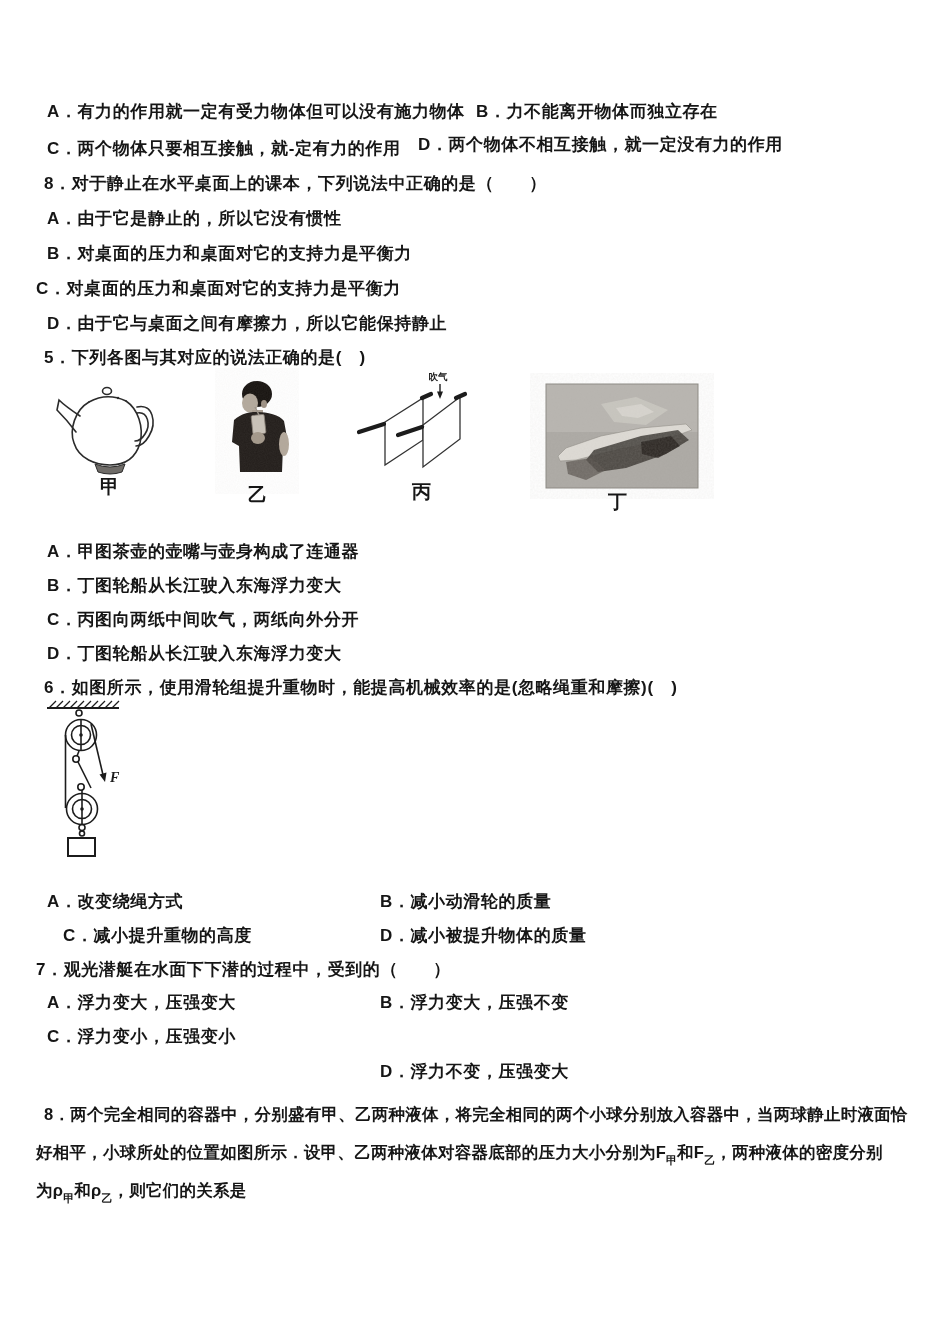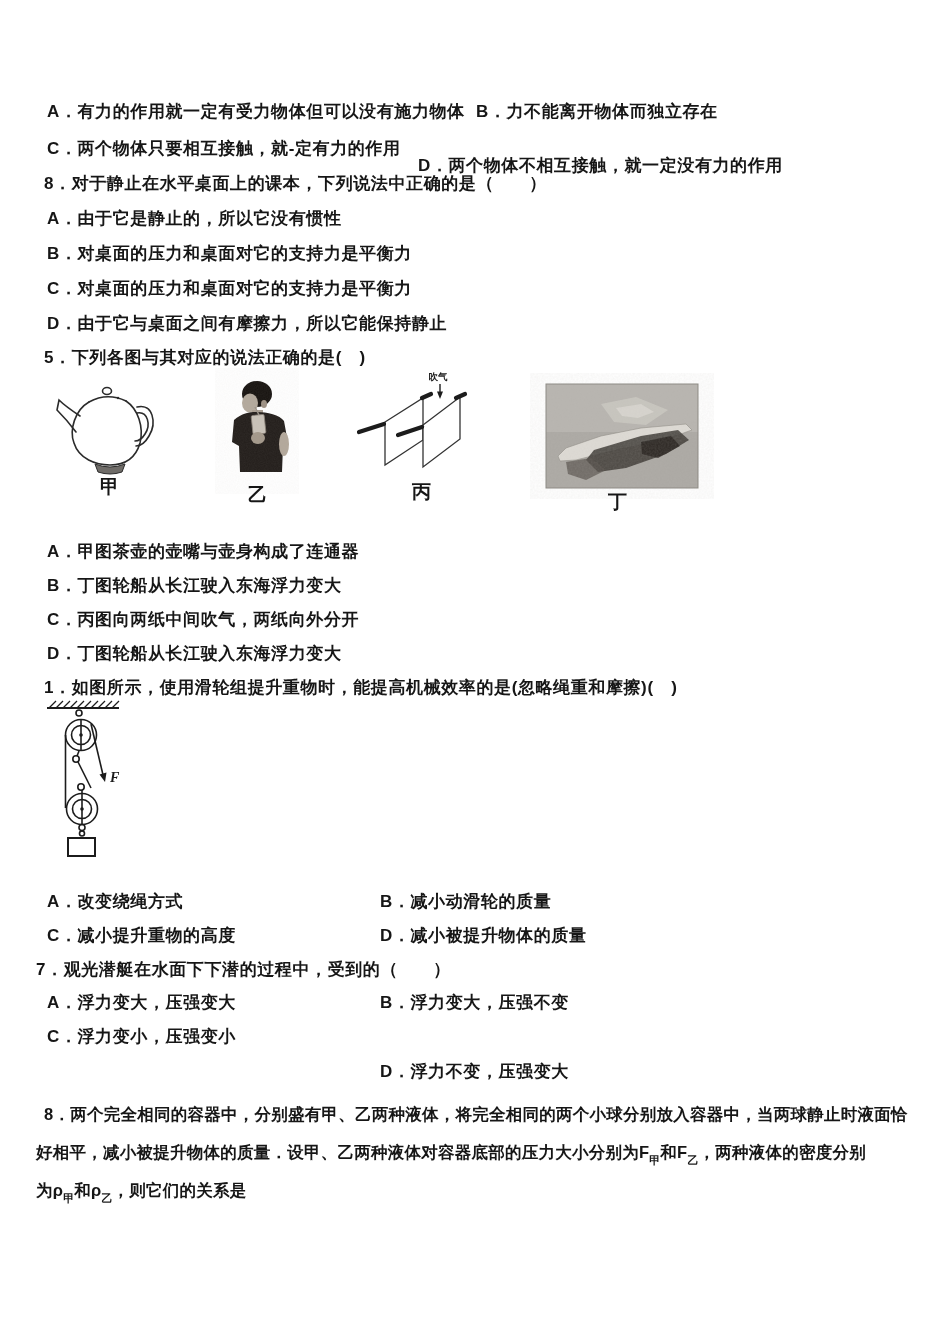--- a/index.html
+++ b/index.html
@@ -22,26 +22,26 @@
   .force-label{
     font-family:"Liberation Serif",serif;font-style:italic;font-weight:700;font-size:14px;
   }
 </style>
 </head>
 <body>
 
 <span class="t" style="top:100px;left:47px">A．有力的作用就一定有受力物体但可以没有施力物体</span>
 <span class="t" style="top:100px;left:476px">B．力不能离开物体而独立存在</span>
 <span class="t" style="top:137px;left:47px">C．两个物体只要相互接触，就-定有力的作用</span>
-<span class="t" style="top:154px;left:418px">D．两个物体不相互接触，就一定没有力的作用</span>
+<span class="t" style="top:133px;left:418px">D．两个物体不相互接触，就一定没有力的作用</span>
 
 <span class="t" style="top:172px;left:44px">8．对于静止在水平桌面上的课本，下列说法中正确的是（　　）</span>
 <span class="t" style="top:207px;left:47px">A．由于它是静止的，所以它没有惯性</span>
 <span class="t" style="top:242px;left:47px">B．对桌面的压力和桌面对它的支持力是平衡力</span>
-<span class="t" style="top:277px;left:47px">C．对桌面的压力和桌面对它的支持力是平衡力</span>
+<span class="t" style="top:277px;left:36px">C．对桌面的压力和桌面对它的支持力是平衡力</span>
 <span class="t" style="top:312px;left:47px">D．由于它与桌面之间有摩擦力，所以它能保持静止</span>
 
 <span class="t" style="top:346px;left:44px">5．下列各图与其对应的说法正确的是(　)</span>
 
 <svg style="left:56px;top:385px" width="100" height="92" viewBox="0 0 100 92">
   <g fill="none" stroke="#2b2b2b" stroke-width="1.6" stroke-linecap="round">
     <path d="M 33,17 C 19,25 13,45 18,58 C 23,74 40,80 54,80 C 70,80 80,72 84,58 C 88,42 82,24 70,16"></path>
     <path d="M 33,17 Q 51,7 70,16"></path>
     <ellipse cx="51" cy="6" rx="4.5" ry="3.5"></ellipse>
     <path d="M 24,31 C 15,25 8,20 3,15 L 1,25 C 8,32 14,39 20,47"></path>
@@ -106,21 +106,21 @@
   <rect x="0" y="0" width="152" height="104" filter="url(#grain-ship)" opacity="0.28"></rect>
   <rect x="0" y="0" width="152" height="104" fill="none" stroke="#8e8b85" stroke-width="1"></rect>
 </svg>
 <span class="fig-label" style="top:489px;left:608px">丁</span>
 
 <span class="t" style="top:540px;left:47px">A．甲图茶壶的壶嘴与壶身构成了连通器</span>
 <span class="t" style="top:574px;left:47px">B．丁图轮船从长江驶入东海浮力变大</span>
 <span class="t" style="top:608px;left:47px">C．丙图向两纸中间吹气，两纸向外分开</span>
 <span class="t" style="top:642px;left:47px">D．丁图轮船从长江驶入东海浮力变大</span>
 
-<span class="t" style="top:676px;left:44px">1．如图所示，使用滑轮组提升重物时，能提高机械效率的是(忽略绳重和摩擦)(　)</span>
+<span class="t" style="top:676px;left:44px">6．如图所示，使用滑轮组提升重物时，能提高机械效率的是(忽略绳重和摩擦)(　)</span>
 
 <svg style="left:35px;top:700px" width="125" height="165" viewBox="0 0 125 165">
   <g stroke="#1c1c1c" fill="none" stroke-width="1.6">
     <line x1="12" y1="8" x2="84" y2="8" stroke-width="2"></line>
     <g stroke-width="1.3">
       <line x1="14" y1="8" x2="21" y2="1"></line>
         <line x1="21" y1="8" x2="28" y2="1"></line>
       <line x1="28" y1="8" x2="35" y2="1"></line>
         <line x1="35" y1="8" x2="42" y2="1"></line>
       <line x1="42" y1="8" x2="49" y2="1"></line>
@@ -149,24 +149,24 @@
     <rect x="33" y="138" width="27" height="18" stroke-width="2"></rect>
   </g>
   <circle cx="46" cy="35" r="1.8" fill="#1c1c1c"></circle>
   <circle cx="47" cy="109" r="1.8" fill="#1c1c1c"></circle>
   <polygon points="70,82 71.5,72.5 64.5,74.5" fill="#1c1c1c"></polygon>
   <text x="75" y="82" class="force-label" fill="#1c1c1c">F</text>
 </svg>
 
 <span class="t" style="top:890px;left:47px">A．改变绕绳方式</span>
 <span class="t" style="top:890px;left:380px">B．减小动滑轮的质量</span>
-<span class="t" style="top:924px;left:47px">C．减小提升重物的高度</span>
+<span class="t" style="top:924px;left:63px">C．减小提升重物的高度</span>
 <span class="t" style="top:924px;left:380px">D．减小被提升物体的质量</span>
 
 <span class="t" style="top:958px;left:36px">7．观光潜艇在水面下下潜的过程中，受到的（　　）</span>
 <span class="t" style="top:991px;left:47px">A．浮力变大，压强变大</span>
 <span class="t" style="top:991px;left:380px">B．浮力变大，压强不变</span>
 <span class="t" style="top:1025px;left:47px">C．浮力变小，压强变小</span>
 <span class="t" style="top:1060px;left:380px">D．浮力不变，压强变大</span>
 
 <span class="t q8line" style="top:1060px;left:44px">8．两个完全相同的容器中，分别盛有甲、乙两种液体，将完全相同的两个小球分别放入容器中，当两球静止时液面恰</span>
-<span class="t q8line" style="top:1098px;left:36px"><span>好相平，减小被提升物体的质量．设甲、乙两种液体对容器底部的压力大小分别为F</span><sub>甲</sub><span>和F</span><sub>乙</sub><span>，两种液体的密度分别</span></span>
+<span class="t q8line" style="top:1098px;left:36px"><span>好相平，小球所处的位置如图所示．设甲、乙两种液体对容器底部的压力大小分别为F</span><sub>甲</sub><span>和F</span><sub>乙</sub><span>，两种液体的密度分别</span></span>
 <span class="t q8line" style="top:1136px;left:36px"><span>为ρ</span><sub>甲</sub><span>和ρ</span><sub>乙</sub><span>，则它们的关系是</span></span>
 
 </body></html>

